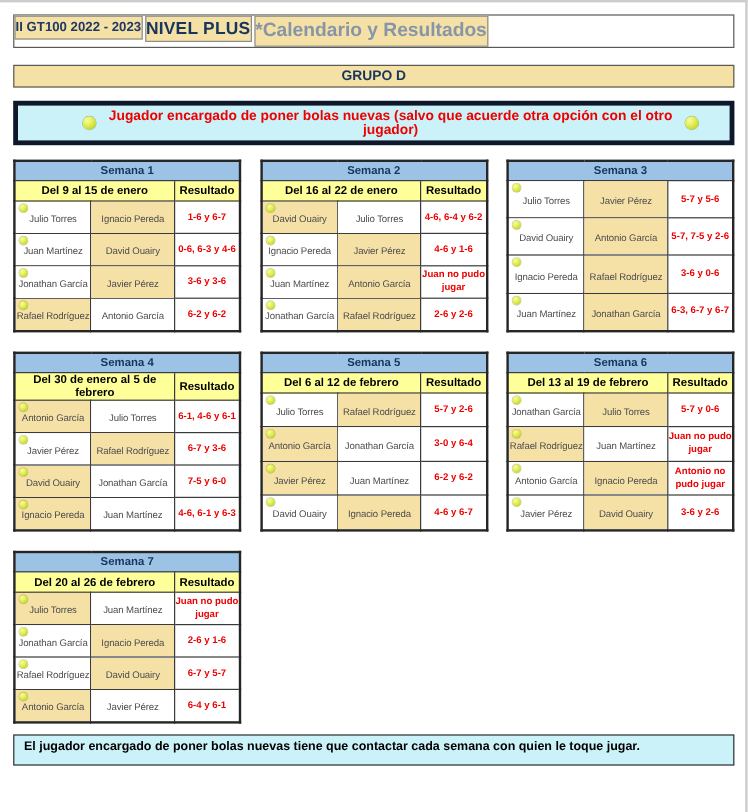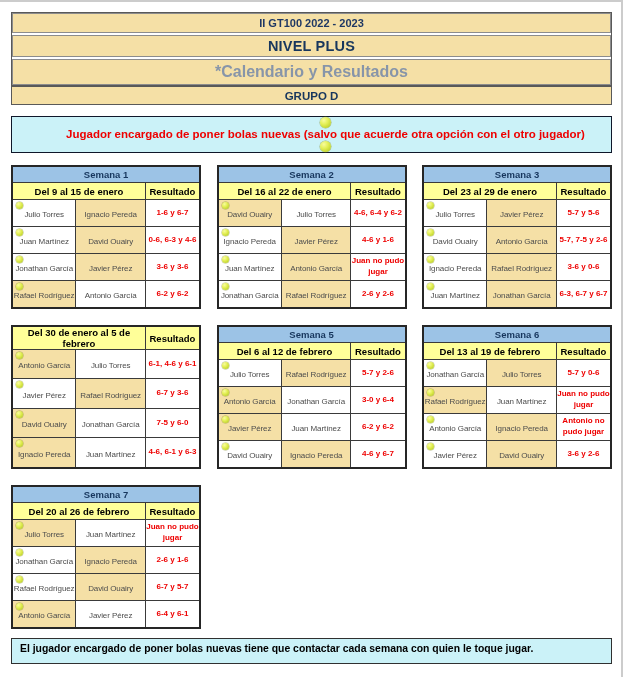--- a/index.html
+++ b/index.html
@@ -11,43 +11,43 @@
   body{
     width:623px;height:677px;overflow:hidden;background:#ffffff;
     font-family:"Liberation Sans","DejaVu Sans",sans-serif;
     border-top:2px solid #cccccc;border-right:2px solid #cccccc;box-sizing:border-box;
   }
   .page{padding:10px 9px 0 11px;}
 
   
   .head-block{
     border:1px solid #595959;background:#ffffff;
-    display:flex;flex-direction:column;gap:2px;
+    display:flex;flex-direction:row;gap:2px;
   }
   .band{
     background:var(--tan);border:1px solid #8c8c8c;
     text-align:center;display:flex;align-items:center;justify-content:center;
   }
   .band-1{height:18px;font-size:11px;font-weight:bold;color:var(--navy);}
   .band-2{height:24px;font-size:16px;font-weight:bold;color:var(--slate);}
   .band-3{height:20px;font-size:14.5px;font-weight:bold;color:#17365D;letter-spacing:.2px;}
 
   .group-band{
-    margin-top:0;height:17px;background:var(--tan);
+    margin-top:14px;height:17px;background:var(--tan);
     border:1px solid #595959;
     display:flex;align-items:center;justify-content:center;
     font-size:11.5px;font-weight:bold;color:#17365D;
   }
 
   
   .note-bar{
     margin-top:11px;height:37px;background:var(--cyan);
-    border:1px solid #0f172a;
+    border:4px solid #0f172a;
     display:flex;align-items:center;
-    padding:0 26px 0 54px;box-sizing:border-box;flex-direction:column;
+    padding:0 26px 0 54px;box-sizing:border-box;
   }
   .note-text{
     flex:1;text-align:center;color:var(--red);
     font-size:11.5px;font-weight:bold;
   }
   .ball{
     display:inline-block;border-radius:50%;
     background:radial-gradient(circle at 35% 30%, #f8fc9e 0%, #e3ef56 40%, #c8da38 70%, #a6bd20 100%);
     box-shadow:0 0 0 .5px rgba(120,130,20,.55);
   }
@@ -201,24 +201,20 @@
   <table class="week">
     <colgroup>
           <col class="c-p1">
           <col class="c-p2">
           <col class="c-res">
         </colgroup>
     <thead>
       <tr>
         <th class="week-title" colspan="3">Semana 3</th>
       </tr>
-      <tr>
-        <th class="date-cell" colspan="2">Del 23 al 29 de enero</th>
-        <th class="result-head">Resultado</th>
-      </tr>
     </thead>
     <tbody>
           <tr>
             <td class="player"><span class="ball"></span><span class="pname">Julio Torres</span></td>
             <td class="player win"><span class="pname">Javier Pérez</span></td>
             <td class="result">5-7 y 5-6</td>
           </tr>
           <tr>
             <td class="player"><span class="ball"></span><span class="pname">David Ouairy</span></td>
             <td class="player win"><span class="pname">Antonio García</span></td>
@@ -238,20 +234,23 @@
   </table>
 
   <table class="week">
     <colgroup>
           <col class="c-p1">
           <col class="c-p2">
           <col class="c-res">
         </colgroup>
     <thead>
       <tr>
+        <th class="week-title" colspan="3">Semana 4</th>
+      </tr>
+      <tr>
         <th class="date-cell" colspan="2">Del 30 de enero al 5 de febrero</th>
         <th class="result-head">Resultado</th>
       </tr>
     </thead>
     <tbody>
           <tr>
             <td class="player win"><span class="ball"></span><span class="pname">Antonio García</span></td>
             <td class="player"><span class="pname">Julio Torres</span></td>
             <td class="result">6-1, 4-6 y 6-1</td>
           </tr>

